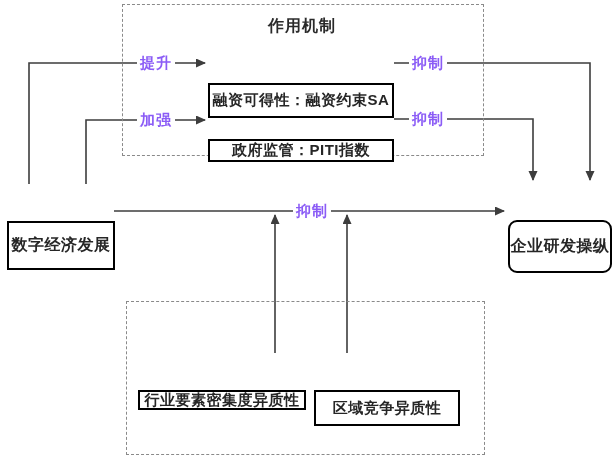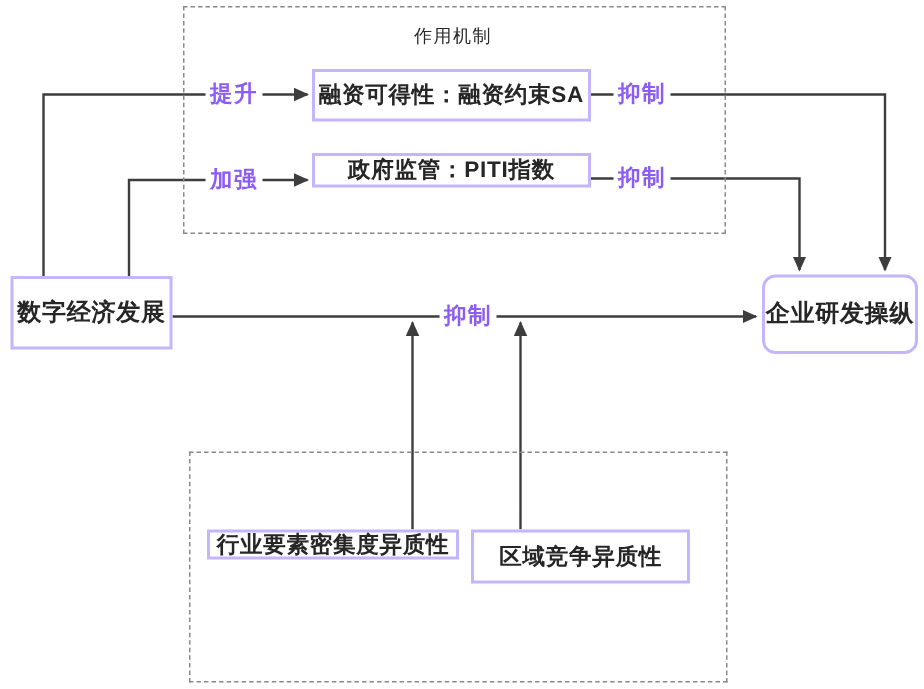--- a/index.html
+++ b/index.html
@@ -6,28 +6,28 @@
   .canvas{
     position:relative;width:616px;height:459px;background:#ffffff;
     font-family:"Liberation Sans","DejaVu Sans",sans-serif;
     color:#222;overflow:hidden;
   }
   .canvas svg{position:absolute;left:0;top:0;}
   .group-box{
     position:absolute;border:1px dashed #8a8a8a;background:transparent;
   }
   .group-title{
-    position:absolute;text-align:center;font-size:12px;font-weight:400;
+    position:absolute;text-align:center;font-size:16px;font-weight:700;
     color:#2a2a2a;letter-spacing:1px;
   }
   .node{
-    position:absolute;border:2px solid #c4b5fd;background:#ffffff;
+    position:absolute;border:2px solid #000000;background:#ffffff;
     display:flex;align-items:center;justify-content:center;
     font-size:15px;font-weight:700;color:#262626;letter-spacing:0.5px;
-    box-sizing:border-box;white-space:nowrap;
+    box-sizing:border-box;white-space:nowrap;margin-top:37px;
   }
   .node.rounded{border-radius:9px;}
   .edge-label{
     position:absolute;transform:translate(-50%,-50%);
     background:#ffffff;padding:0 3px;font-size:15px;font-weight:700;
     color:#8b5cf6;white-space:nowrap;letter-spacing:1px;
   }
 </style>
 </head>
 <body>

